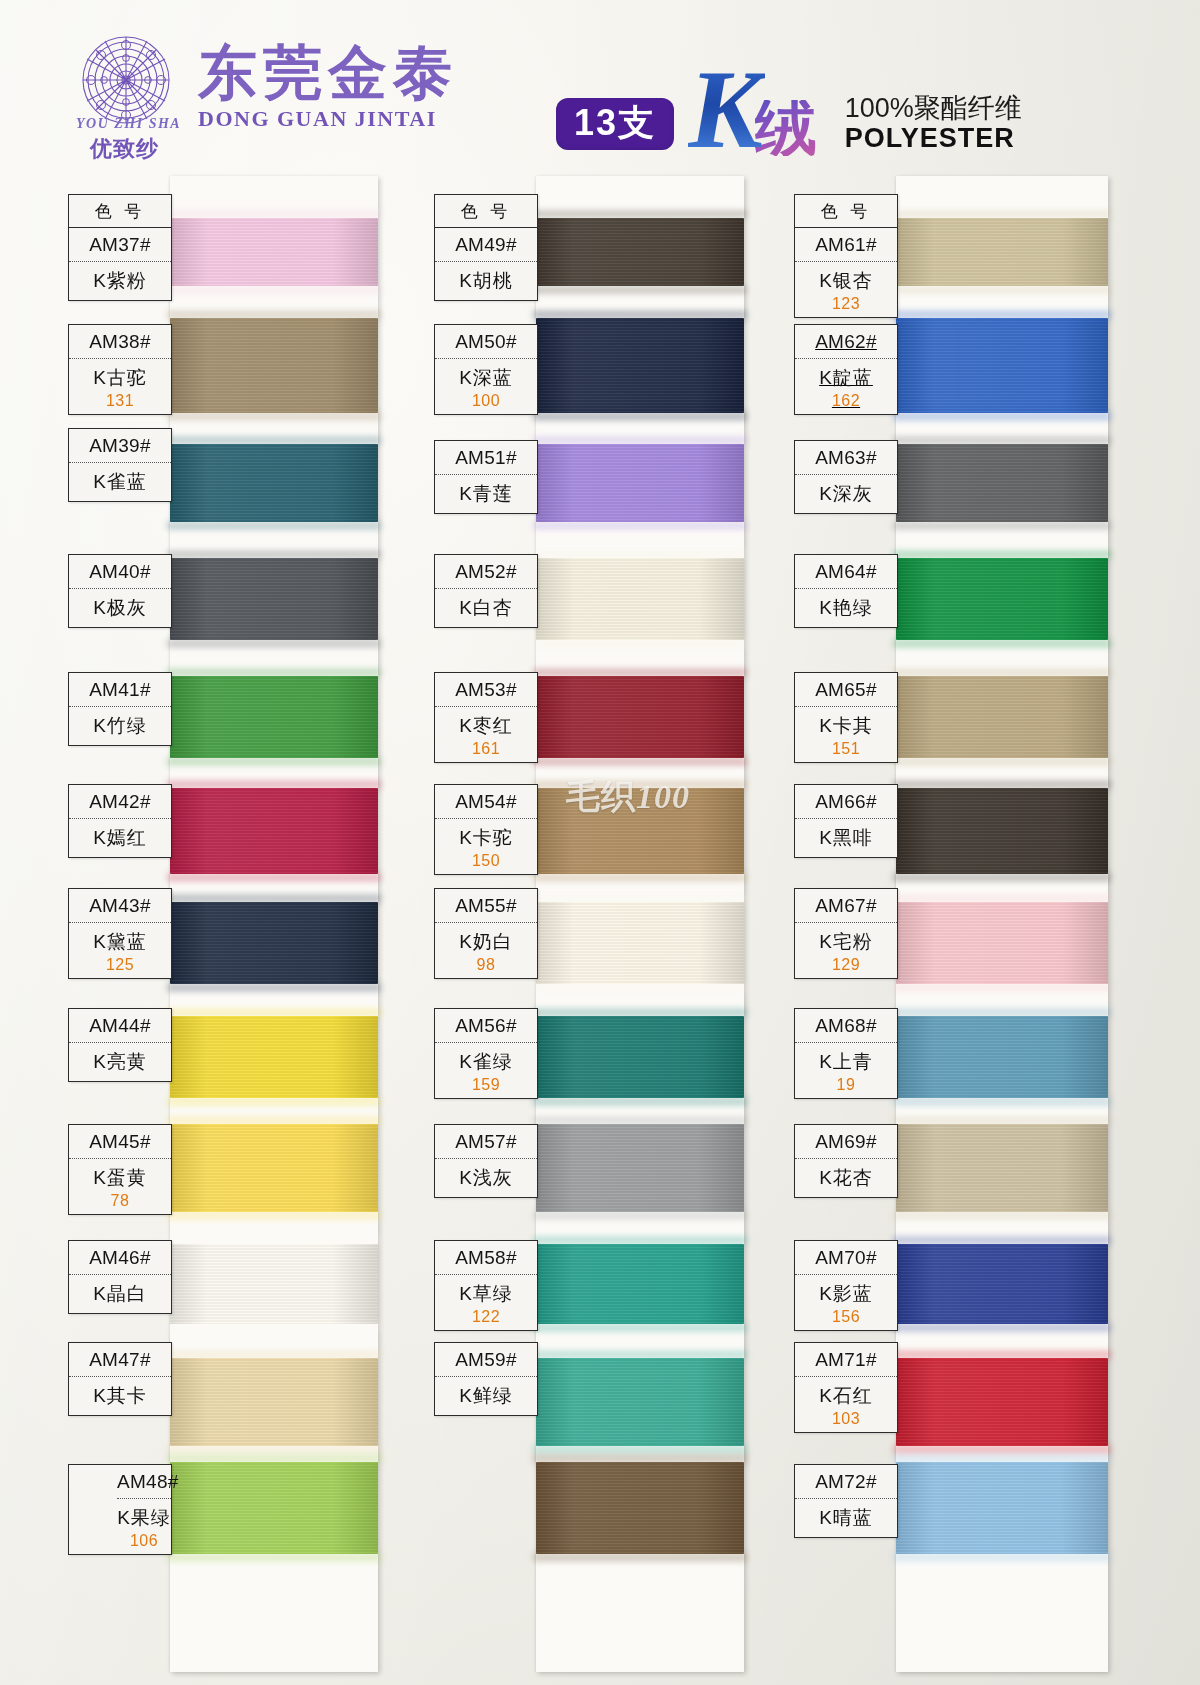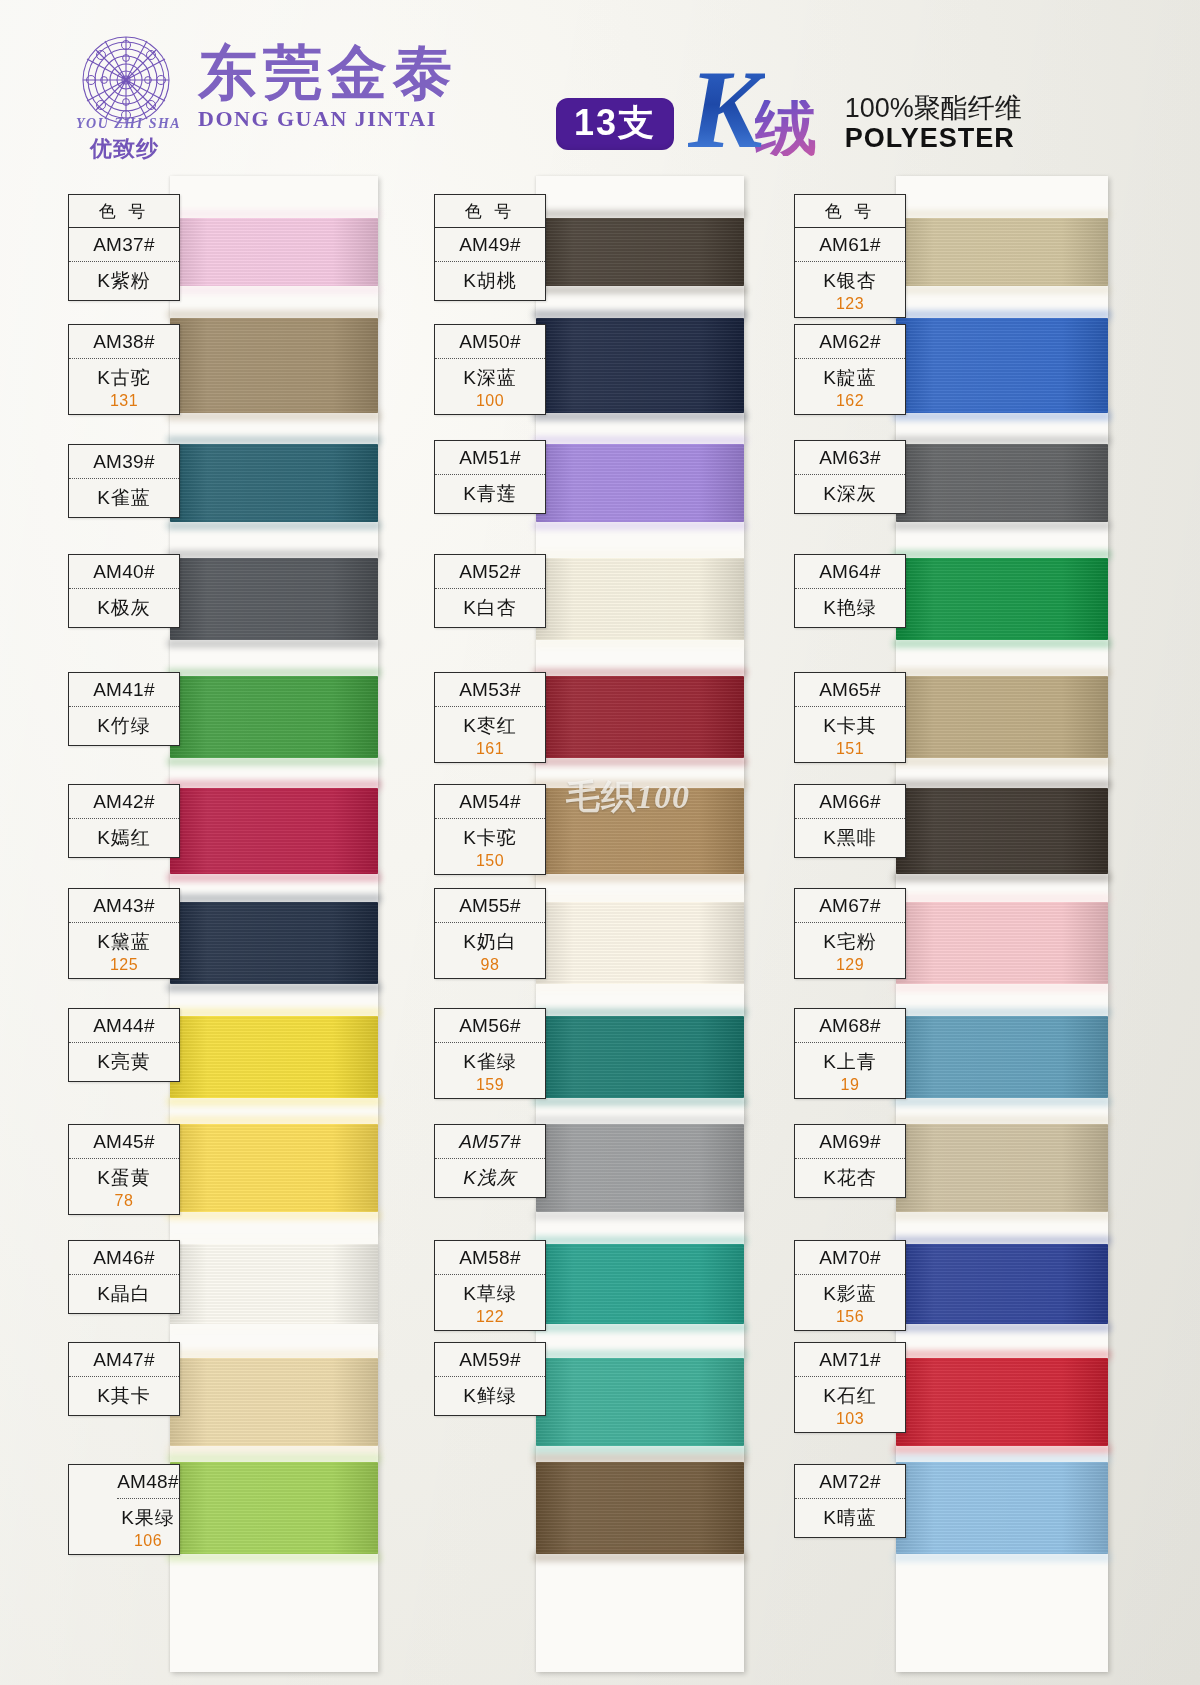--- a/index.html
+++ b/index.html
@@ -154,21 +154,21 @@
     filter:blur(3px);
     pointer-events:none;
   }
   .swatch .shade{
     position:absolute; inset:0;
     background:linear-gradient(90deg, rgba(0,0,0,.10) 0%, rgba(255,255,255,.08) 18%, rgba(255,255,255,.05) 78%, rgba(0,0,0,.12) 100%);
   }
 
   
   .label-box{
-    position:absolute; left:0; width:112px;
+    position:absolute; left:0; width:104px;
     background:#f6f5f1;
     border:1.6px solid #2c2c2c;
     z-index:4;
     box-shadow:1px 1px 2px rgba(0,0,0,.12);
   }
   .label-head{
     text-align:center;
     font-size:17px; color:#111; letter-spacing:4px;
     padding:5px 0 4px 0;
     border-bottom:1.6px solid #2c2c2c;
@@ -315,21 +315,21 @@
       <div class="label-box" style="top: 22px;">
         <div class="label-head">色 号</div>
         <div class="lb-code">AM37#</div>
         <div class="lb-name">K紫粉</div>
       </div>
       <div class="label-box" style="top: 152px;">
         <div class="lb-code">AM38#</div>
         <div class="lb-name with-num">K古驼</div>
         <div class="lb-num">131</div>
       </div>
-      <div class="label-box" style="top: 272px;">
+      <div class="label-box" style="top: 256px;">
         <div class="lb-code">AM39#</div>
         <div class="lb-name">K雀蓝</div>
       </div>
       <div class="label-box" style="top: 382px;">
         <div class="lb-code">AM40#</div>
         <div class="lb-name">K极灰</div>
       </div>
       <div class="label-box" style="top: 500px;">
         <div class="lb-code">AM41#</div>
         <div class="lb-name">K竹绿</div>
@@ -437,21 +437,21 @@
       <div class="label-box" style="top: 716px;">
         <div class="lb-code">AM55#</div>
         <div class="lb-name with-num">K奶白</div>
         <div class="lb-num">98</div>
       </div>
       <div class="label-box" style="top: 836px;">
         <div class="lb-code">AM56#</div>
         <div class="lb-name with-num">K雀绿</div>
         <div class="lb-num">159</div>
       </div>
-      <div class="label-box" style="top: 952px; font-style: italic;">
+      <div class="label-box" style="top: 952px;">
         <div class="lb-code">AM57#</div>
         <div class="lb-name">K浅灰</div>
       </div>
       <div class="label-box" style="top: 1068px;">
         <div class="lb-code">AM58#</div>
         <div class="lb-name with-num">K草绿</div>
         <div class="lb-num">122</div>
       </div>
       <div class="label-box" style="top: 1170px;">
         <div class="lb-code">AM59#</div>
@@ -497,21 +497,21 @@
         <div class="swatch" title="AM72# K晴蓝" style="top: 1286px; height: 92px; background: rgb(143, 192, 228); color: rgb(143, 192, 228);">
           <div class="shade"></div>
         </div>
       </div>
       <div class="label-box" style="top: 22px;">
         <div class="label-head">色 号</div>
         <div class="lb-code">AM61#</div>
         <div class="lb-name with-num">K银杏</div>
         <div class="lb-num">123</div>
       </div>
-      <div class="label-box" style="top: 152px;">
+      <div class="label-box" style="top: 152px; text-decoration: underline;">
         <div class="lb-code">AM62#</div>
         <div class="lb-name with-num">K靛蓝</div>
         <div class="lb-num">162</div>
       </div>
       <div class="label-box" style="top: 268px;">
         <div class="lb-code">AM63#</div>
         <div class="lb-name">K深灰</div>
       </div>
       <div class="label-box" style="top: 382px;">
         <div class="lb-code">AM64#</div>

